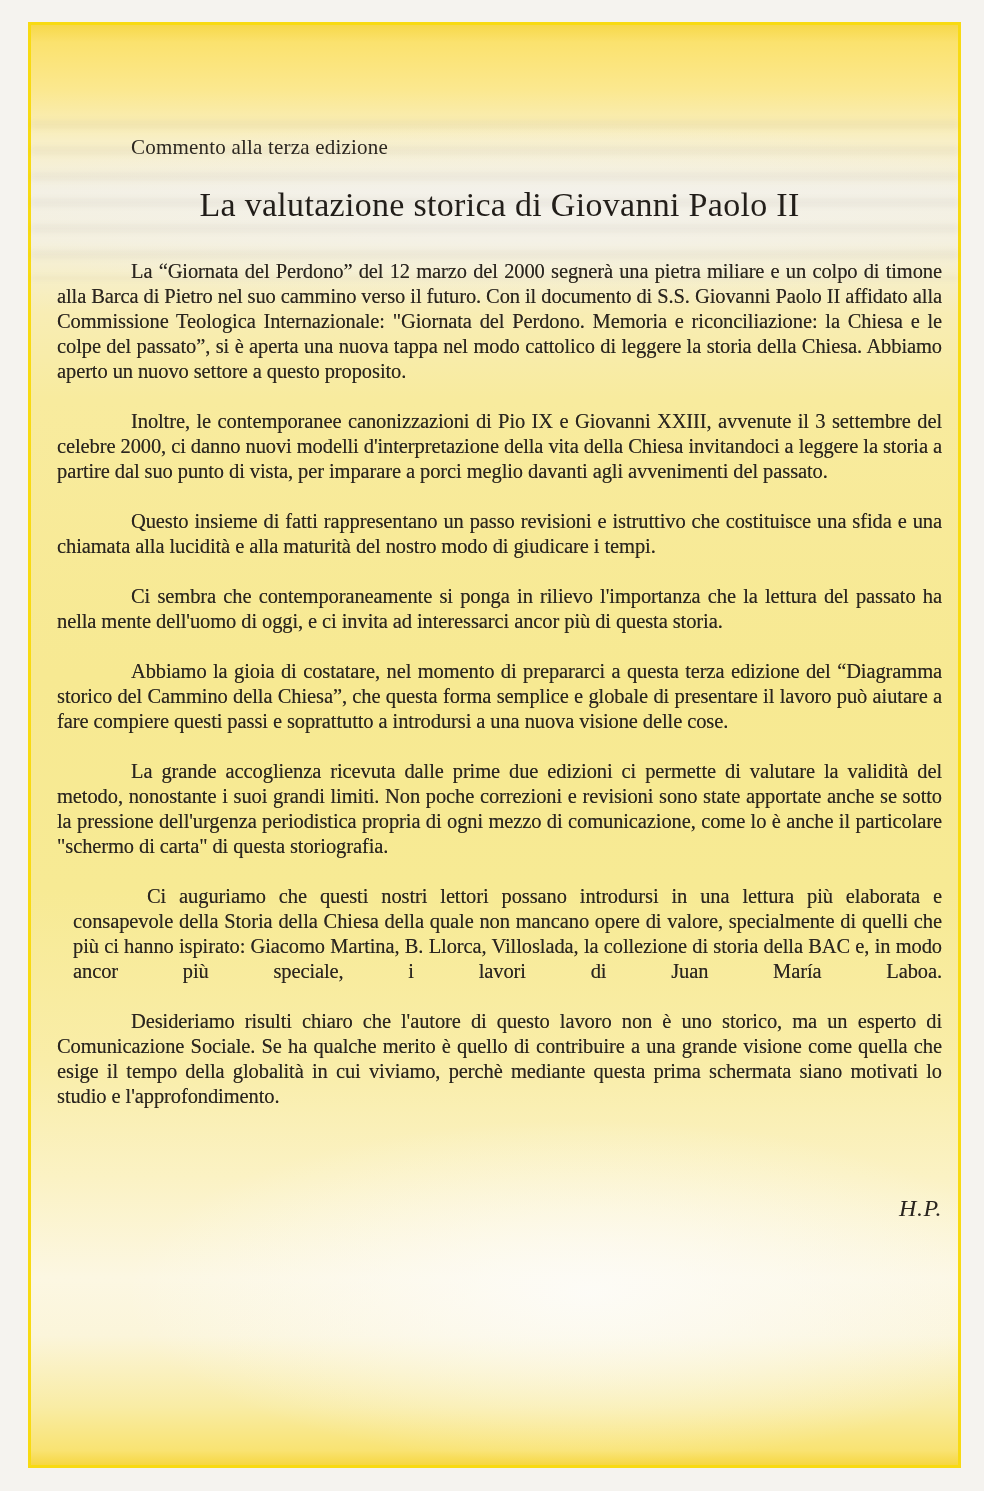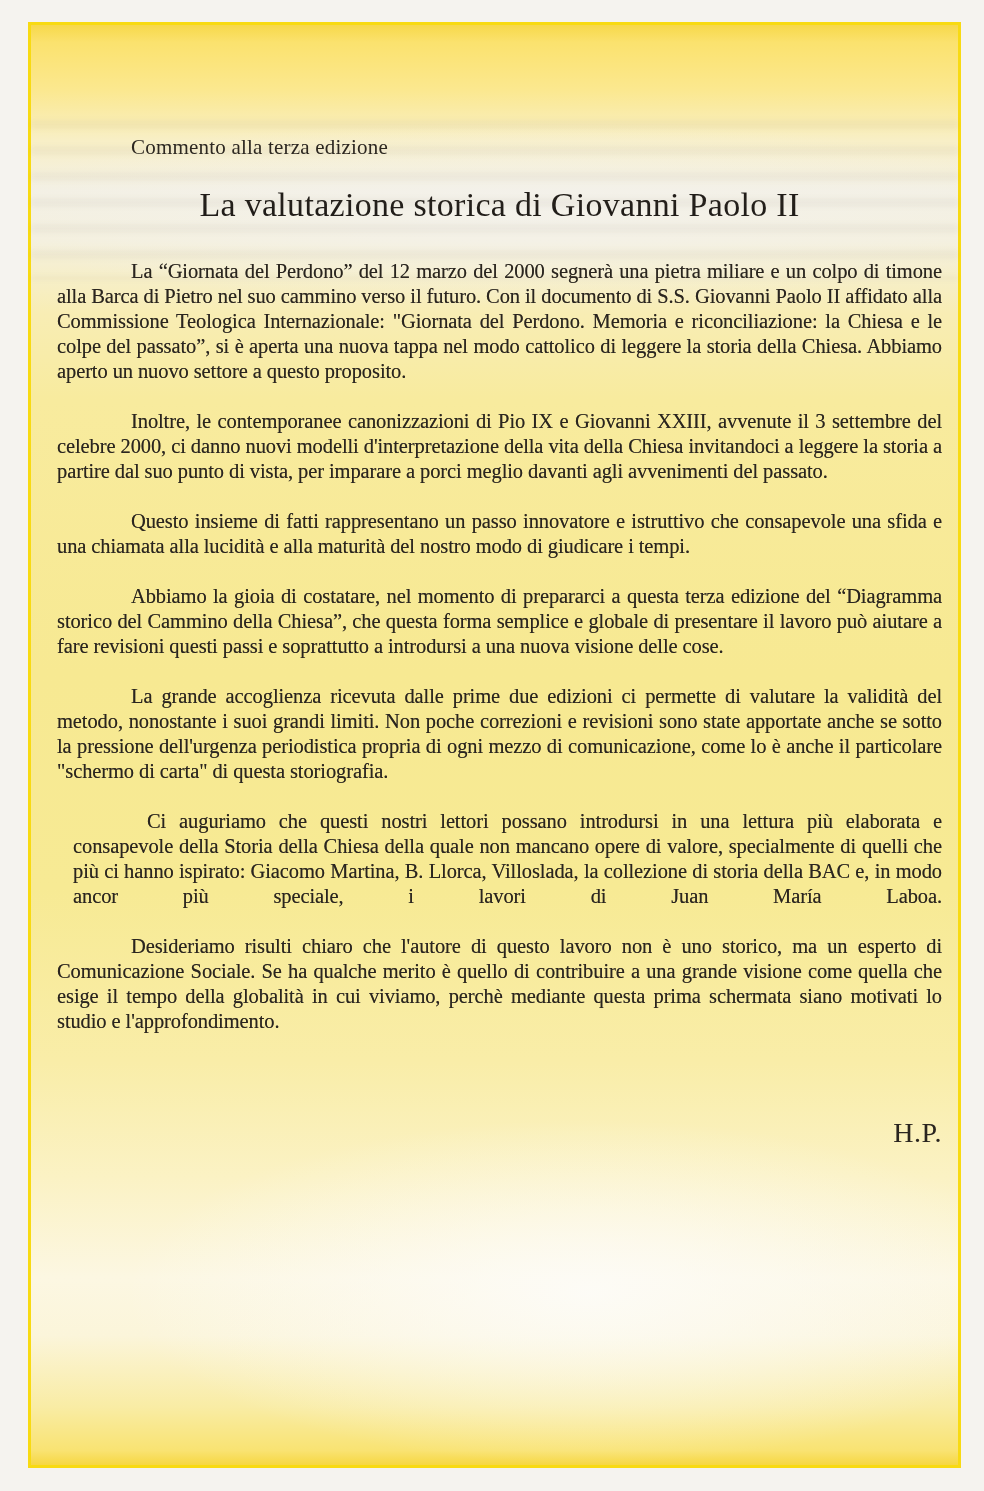--- a/index.html
+++ b/index.html
@@ -100,43 +100,45 @@
     margin-top: 34px;
   }
 
   .para.justify-last {
     text-align-last: justify;
     margin-left: 16px;
   }
 
   .signature {
     margin-top: 86px;
-    font-size: 28px;
+    font-size: 24px;
     line-height: 26px;
     text-align: right;
     letter-spacing: 0.5px;
+    font-style: italic;
   }
 </style>
 </head>
 <body>
 
 <div class="scan-bg">
   <div class="page">
     <div class="kicker">Commento alla terza edizione</div>
 
     <h1 class="title">La valutazione storica di Giovanni Paolo II</h1>
 
     <p class="para first">La “Giornata del Perdono” del 12 marzo del 2000 segnerà una pietra miliare e un colpo di timone alla Barca di Pietro nel suo cammino verso il futuro. Con il documento di S.S. Giovanni Paolo II affidato alla Commissione Teologica Internazionale: "Giornata del Perdono. Memoria e riconciliazione: la Chiesa e le colpe del passato”, si è aperta una nuova tappa nel modo cattolico di leggere la storia della Chiesa. Abbiamo aperto un nuovo settore a questo proposito.</p>
 
     <p class="para">Inoltre, le contemporanee canonizzazioni di Pio IX e Giovanni XXIII, avvenute il 3 settembre del celebre 2000, ci danno nuovi modelli d'interpretazione della vita della Chiesa invitandoci a leggere la storia a partire dal suo punto di vista, per imparare a porci meglio davanti agli avvenimenti del passato.</p>
 
-    <p class="para">Questo insieme di fatti rappresentano un passo innovatore e istruttivo che consapevole una sfida e una chiamata alla lucidità e alla maturità del nostro modo di giudicare i tempi.</p>
+    <p class="para">Questo insieme di fatti rappresentano un passo revisioni e istruttivo che costituisce una sfida e una chiamata alla lucidità e alla maturità del nostro modo di giudicare i tempi.</p>
 
+    <p class="para">Ci sembra che contemporaneamente si ponga in rilievo l'importanza che la lettura del passato ha nella mente dell'uomo di oggi, e ci invita ad interessarci ancor più di questa storia.</p>
 
-    <p class="para">Abbiamo la gioia di costatare, nel momento di prepararci a questa terza edizione del “Diagramma storico del Cammino della Chiesa”, che questa forma semplice e globale di presentare il lavoro può aiutare a fare revisioni questi passi e soprattutto a introdursi a una nuova visione delle cose.</p>
+    <p class="para">Abbiamo la gioia di costatare, nel momento di prepararci a questa terza edizione del “Diagramma storico del Cammino della Chiesa”, che questa forma semplice e globale di presentare il lavoro può aiutare a fare compiere questi passi e soprattutto a introdursi a una nuova visione delle cose.</p>
 
     <p class="para">La grande accoglienza ricevuta dalle prime due edizioni ci permette di valutare la validità del metodo, nonostante i suoi grandi limiti. Non poche correzioni e revisioni sono state apportate anche se sotto la pressione dell'urgenza periodistica propria di ogni mezzo di comunicazione, come lo è anche il particolare "schermo di carta" di questa storiografia.</p>
 
     <p class="para justify-last">Ci auguriamo che questi nostri lettori possano introdursi in una lettura più elaborata e consapevole della Storia della Chiesa della quale non mancano opere di valore, specialmente di quelli che più ci hanno ispirato: Giacomo Martina, B. Llorca, Villoslada, la collezione di storia della BAC e, in modo ancor più speciale, i lavori di Juan María Laboa.</p>
 
     <p class="para">Desideriamo risulti chiaro che l'autore di questo lavoro non è uno storico, ma un esperto di Comunicazione Sociale. Se ha qualche merito è quello di contribuire a una grande visione come quella che esige il tempo della globalità in cui viviamo, perchè mediante questa prima schermata siano motivati lo studio e l'approfondimento.</p>
 
     <div class="signature">H.P.</div>
   </div>
 </div>

